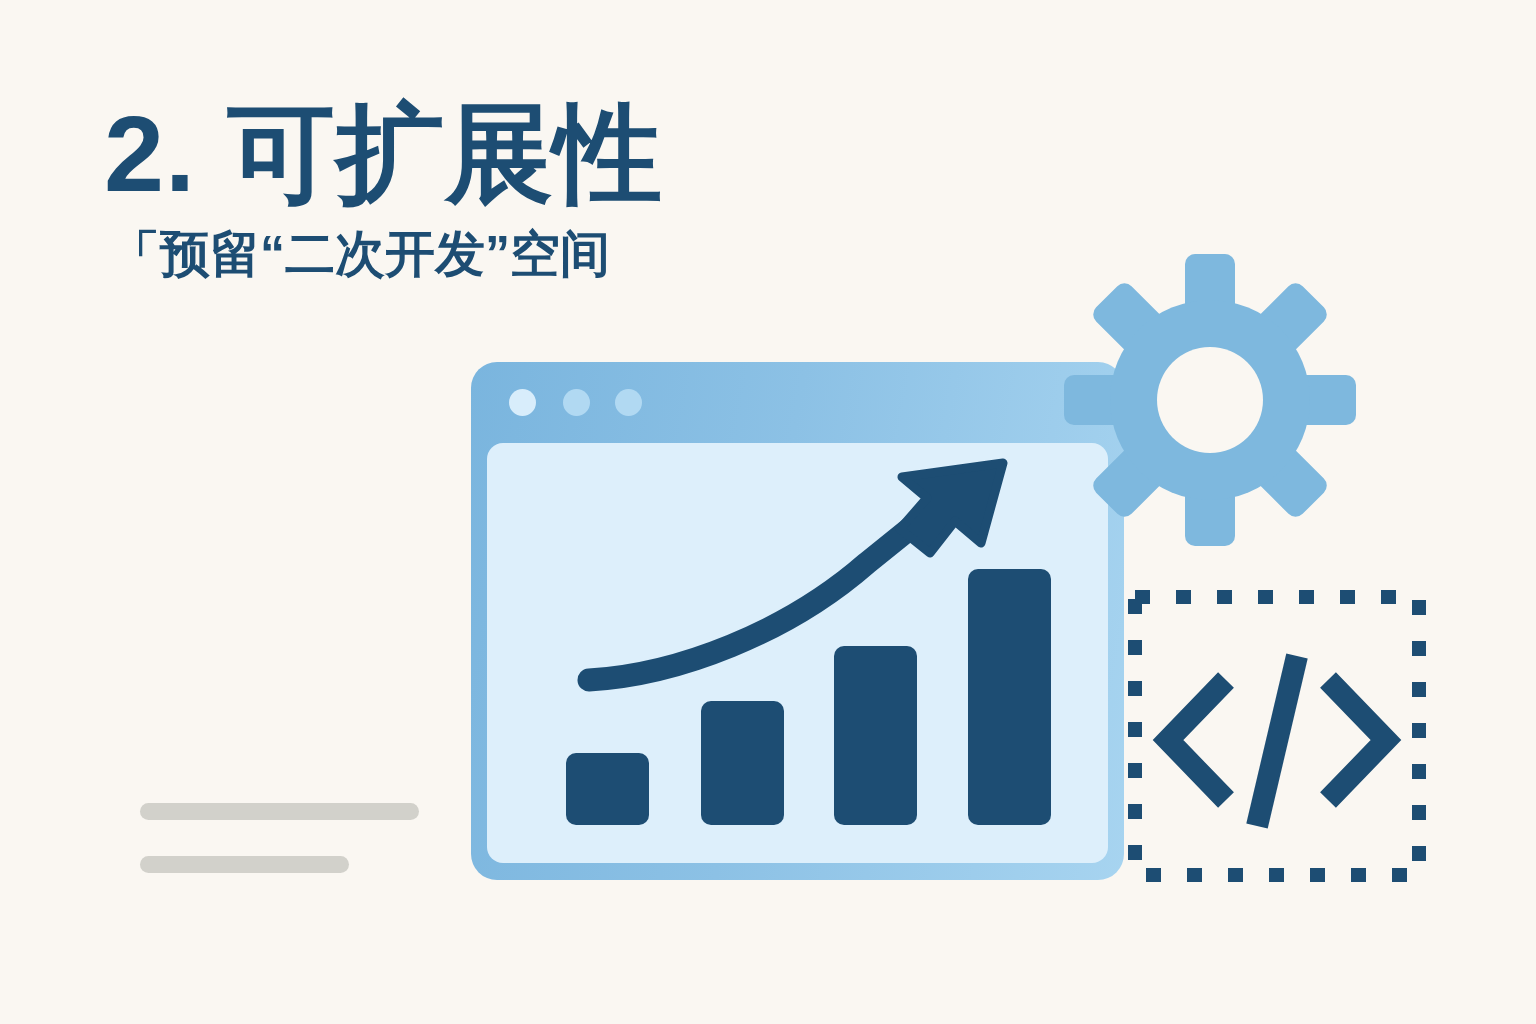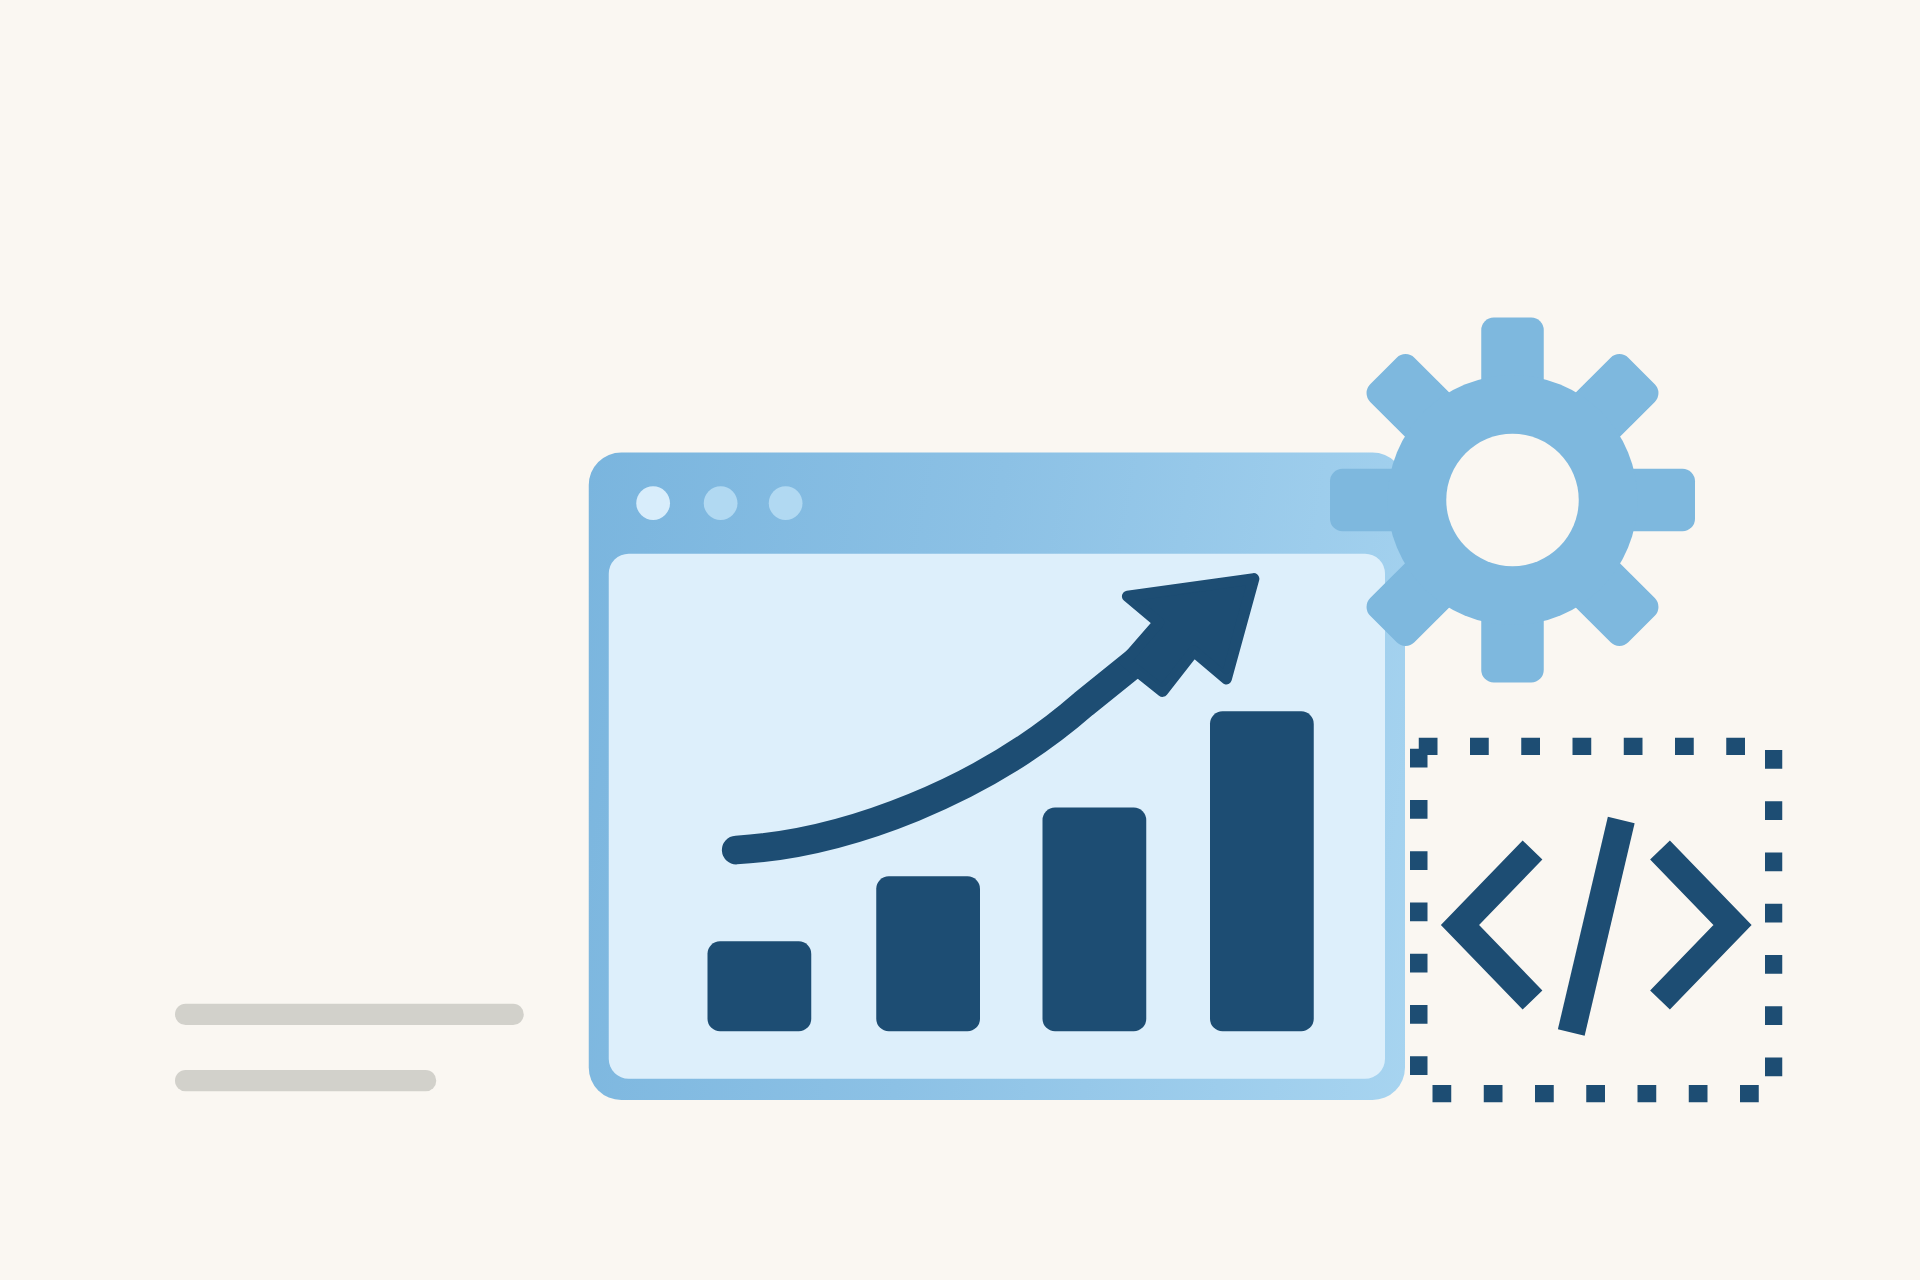--- a/index.html
+++ b/index.html
@@ -112,20 +112,24 @@
     width: 298px;
     height: 292px;
   }
   #code-box svg { display: block; width: 298px; height: 292px; }
 </style>
 </head>
 <body>
 
 <div id="page">
 
+  <div id="heading-block">
+    <h1 id="page-title">2. 可扩展性</h1>
+    <div id="page-subtitle">「预留“二次开发”空间</div>
+  </div>
 
   <div id="placeholder-line-1" class="placeholder-line"></div>
   <div id="placeholder-line-2" class="placeholder-line"></div>
 
   <div id="browser-window">
 
     <div id="browser-titlebar">
       <span id="window-dot-1" class="window-dot"></span>
       <span id="window-dot-2" class="window-dot"></span>
       <span id="window-dot-3" class="window-dot"></span>

